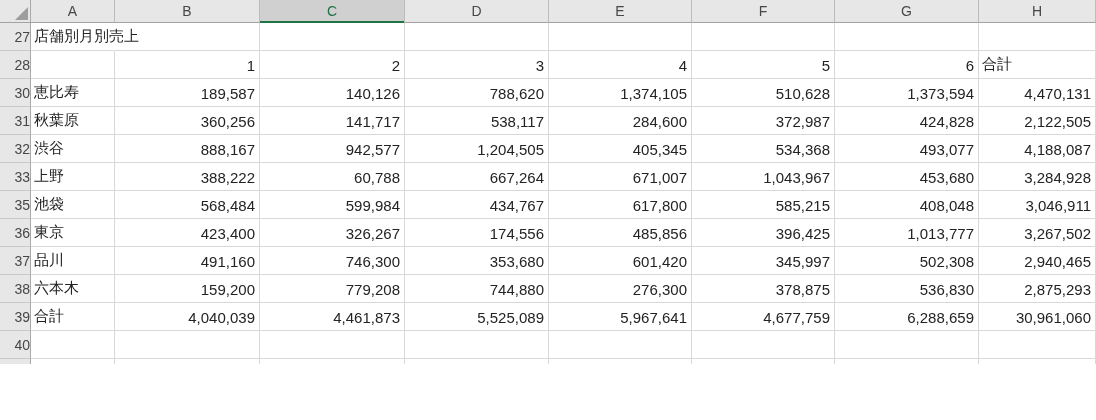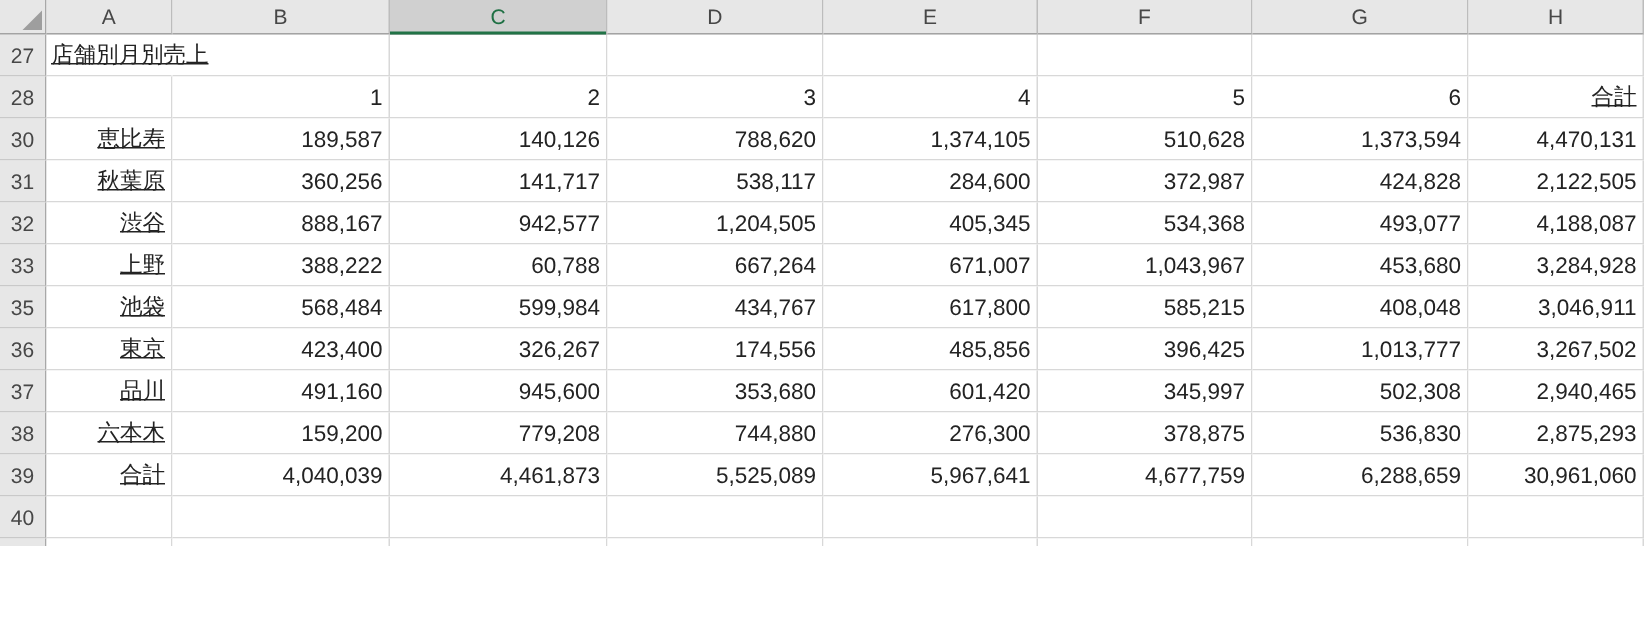--- a/index.html
+++ b/index.html
@@ -25,30 +25,30 @@
     background:#217346;z-index:2;
   }
   .corner-tri{
     position:absolute;right:2px;bottom:2px;width:0;height:0;
     border-left:13px solid transparent;border-bottom:13px solid #9e9e9e;
   }
   
   tbody tr{height:28px;}
   tbody th.row-header{
     box-sizing:border-box;background:#e7e7e7;font-weight:normal;font-size:14px;
-    color:#474747;text-align:center;vertical-align:middle;
+    color:#474747;text-align:right;vertical-align:middle;
     border-right:1px solid #a8a8a8;border-bottom:1px solid #c9c9c9;padding:0;
   }
   td.cell{
     box-sizing:border-box;border-right:1px solid #d8d8d8;border-bottom:1px solid #d8d8d8;
     font-size:15px;color:#232323;vertical-align:bottom;
     padding:0 4px 4px 3px;overflow:visible;background:#fff;
   }
   td.num{text-align:right;}
-  td.text{text-align:right;text-decoration:underline;}
+  td.text{text-align:left;}
   td.overflow-cell{border-right-color:transparent;white-space:nowrap;}
   td.cell span{white-space:nowrap;}
   
   tbody tr.partial{height:5px;}
   tbody tr.partial th.row-header{border-bottom:none;}
   tbody tr.partial td.cell{border-bottom:none;padding:0;}
 </style>
 </head>
 <body>
 
@@ -166,21 +166,21 @@
           <td class="cell num"><span>174,556</span></td>
           <td class="cell num"><span>485,856</span></td>
           <td class="cell num"><span>396,425</span></td>
           <td class="cell num"><span>1,013,777</span></td>
           <td class="cell num"><span>3,267,502</span></td>
         </tr>
         <tr>
           <th class="row-header">37</th>
           <td class="cell text"><span>品川</span></td>
           <td class="cell num"><span>491,160</span></td>
-          <td class="cell num"><span>945,600</span></td>
+          <td class="cell num"><span>746,300</span></td>
           <td class="cell num"><span>353,680</span></td>
           <td class="cell num"><span>601,420</span></td>
           <td class="cell num"><span>345,997</span></td>
           <td class="cell num"><span>502,308</span></td>
           <td class="cell num"><span>2,940,465</span></td>
         </tr>
         <tr>
           <th class="row-header">38</th>
           <td class="cell text"><span>六本木</span></td>
           <td class="cell num"><span>159,200</span></td>

